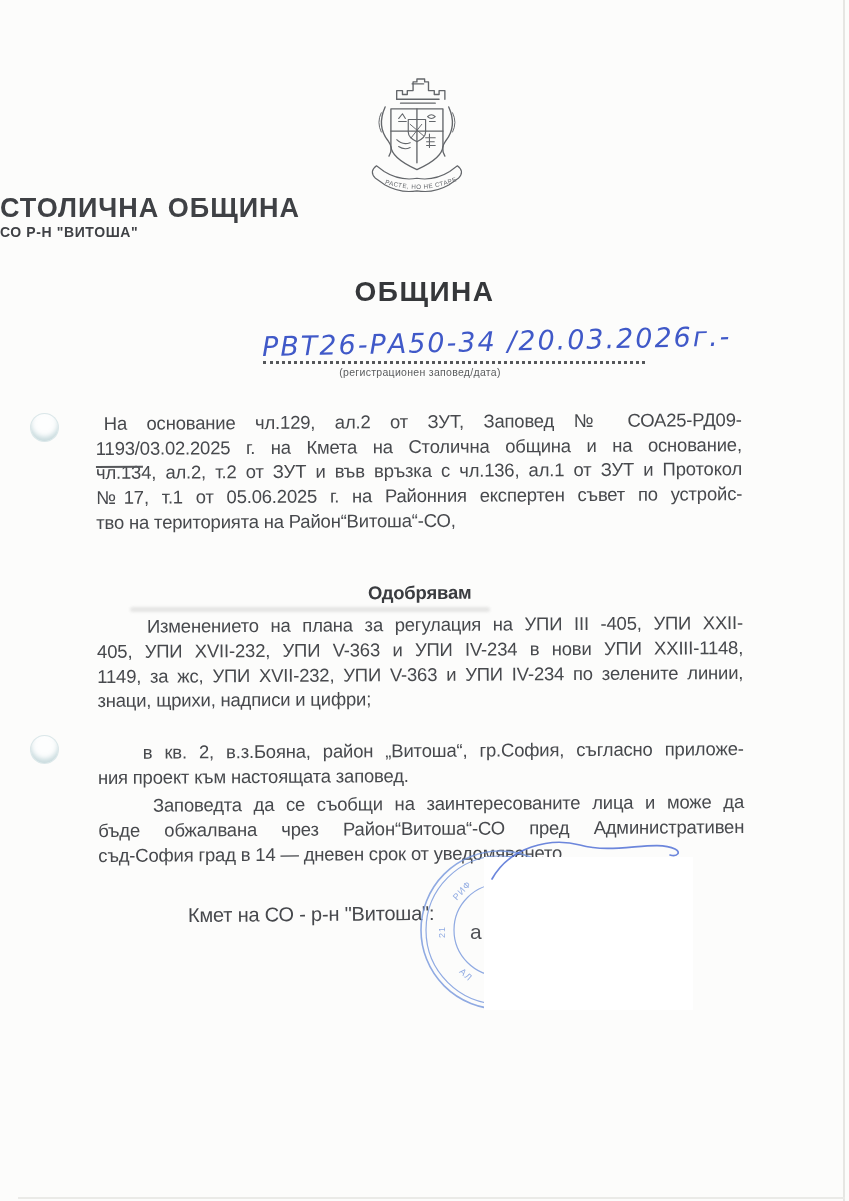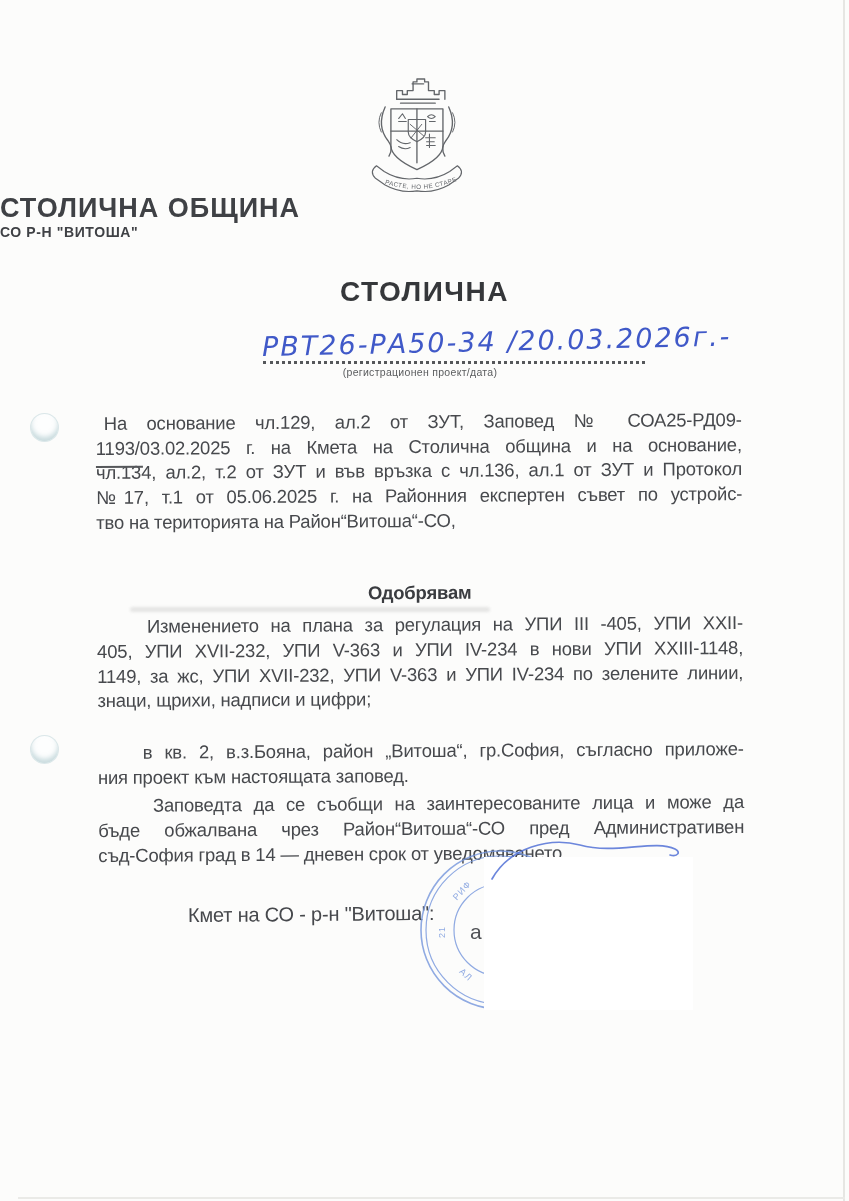--- a/index.html
+++ b/index.html
@@ -124,26 +124,26 @@
     <defs>
         <path id="ribbonPath" d="M16,115 Q57,131 98,115"></path>
       </defs>
     <text font-size="6.5" letter-spacing="0.5" fill="#63666a" stroke="none">
       <textPath href="#ribbonPath" startOffset="8">РАСТЕ, НО НЕ СТАРЕЕ</textPath>
     </text>
   </svg>
   <div class="org-name">СТОЛИЧНА ОБЩИНА</div>
   <div class="org-unit">СО Р-Н "ВИТОША"</div>
 
-  <div class="doc-title">СТОЛИЧНА</div>
+  <div class="doc-title">ОБЩИНА</div>
 
   <div class="reg-block">
     <div class="reg-dots"></div>
     <div class="reg-hand">РВТ26-РА50-34 /20.03.2026г.-</div>
-    <div class="reg-caption">(регистрационен проект/дата)</div>
+    <div class="reg-caption">(регистрационен заповед/дата)</div>
   </div>
 
   <div class="doc-body">
     <div class="underline-mark"></div>
   <div class="para para-p1">
         <div class="line" style="text-indent: 8px;">На основание чл.129, ал.2 от ЗУТ, Заповед № СОА25-РД09-</div>
         <div class="line">1193/03.02.2025 г. на Кмета на Столична община и на основание,</div>
         <div class="line">чл.134, ал.2, т.2  от ЗУТ и във връзка с чл.136, ал.1 от ЗУТ и Протокол</div>
         <div class="line">№17, т.1 от 05.06.2025 г. на Районния експертен съвет по устройс-</div>
         <div class="line lastline">тво на територията на Район“Витоша“-СО,</div>

